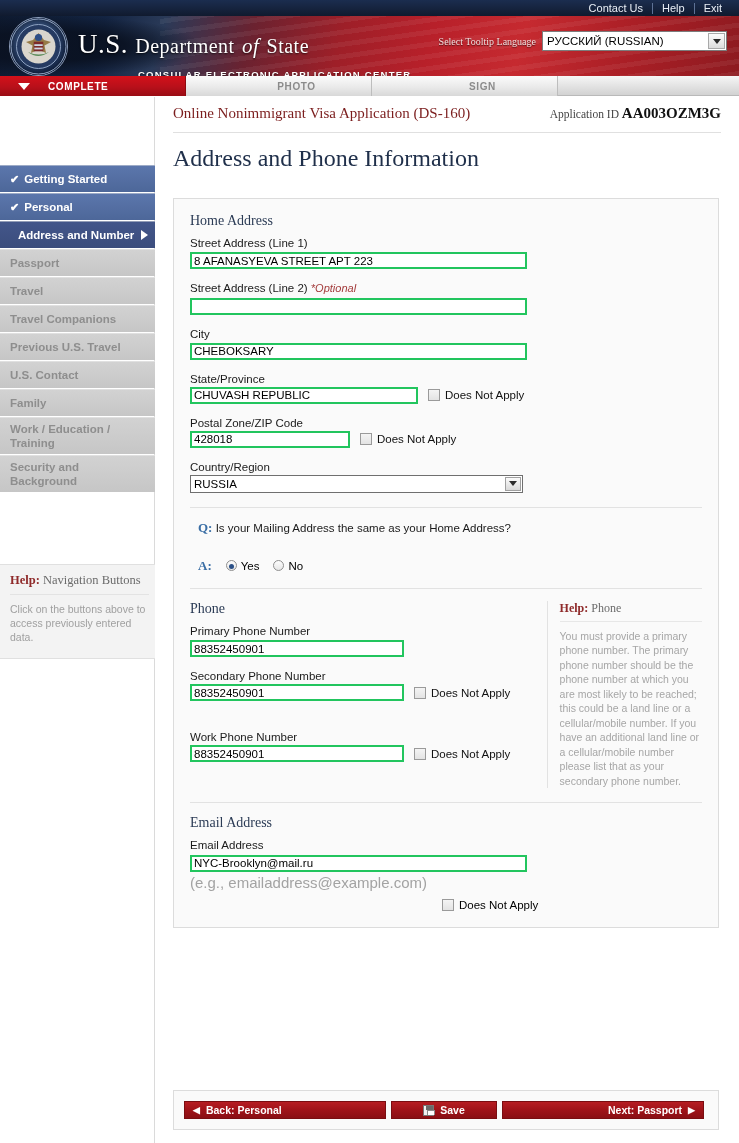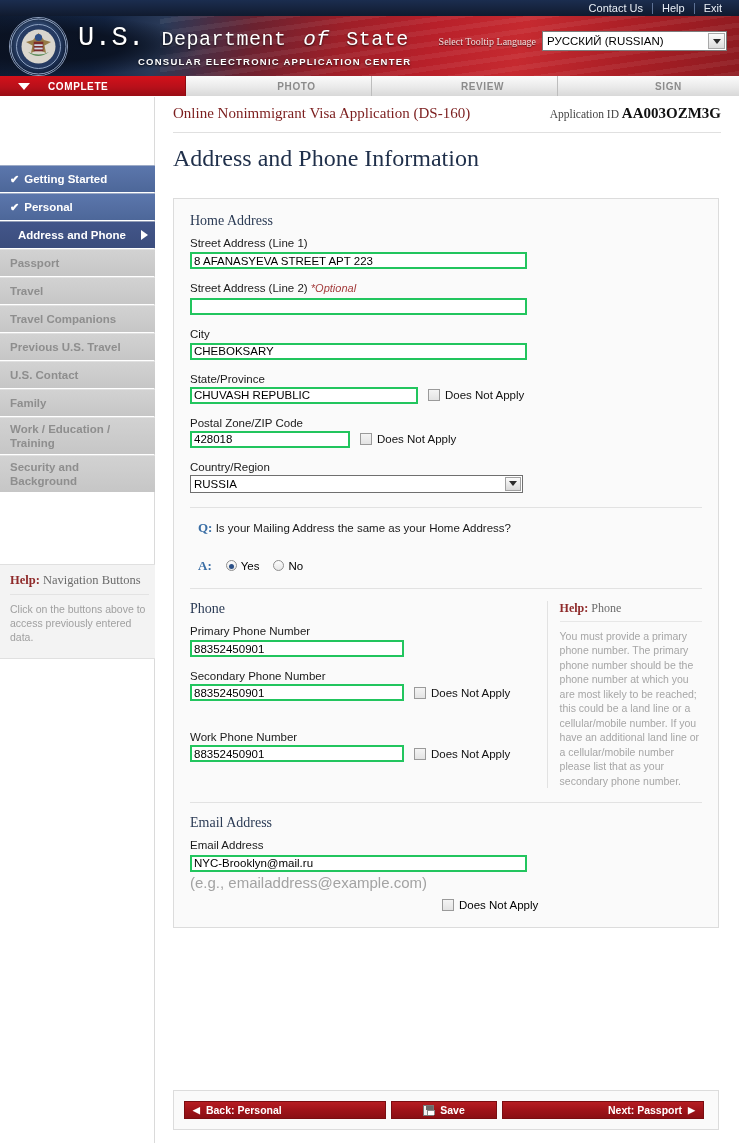--- a/index.html
+++ b/index.html
@@ -74,24 +74,24 @@
     box-shadow: 0 0 0 1px #8d9ebb, inset 0 0 6px rgba(0,0,0,.6);
     z-index: 3;
   }
   .seal svg { position: absolute; left: 0; top: 0; }
   .brand {
     position: absolute; left: 78px; top: 8px;
     z-index: 3;
     color: #ffffff;
   }
   .brand-line1 {
-    font-family: Liberation Mono, monospace;
+    font-family: Liberation Serif, serif;
     font-size: 27px;
     letter-spacing: 0.5px;
-    line-height: 29px;
+    line-height: 41px;
     white-space: nowrap;
     text-shadow: 0 1px 2px rgba(0,0,0,.75);
   }
   .brand-line1 .sm { font-size: 20px; }
   .brand-line1 .it { font-style: italic; font-size: 21px; }
   .brand-line2 {
     font-family: "Liberation Sans", sans-serif;
     font-size: 9.5px;
     font-weight: bold;
     letter-spacing: 1.25px;
@@ -521,42 +521,39 @@
 
   <div class="tabstrip">
     <div class="tab active">
       <span class="tcaret"></span>
       <span>COMPLETE</span>
     </div>
     <div class="tab">
       <span>PHOTO</span>
     </div>
     <div class="tab">
-      <span>REVIEW</span>
-    </div>
-    <div class="tab">
       <span>SIGN</span>
     </div>
   </div>
 
   <div class="leftcol">
     <div class="navlist">
 
       <div class="navitem done">
         <span class="chk">✔</span>
         <span class="lbl">Getting Started</span>
       </div>
 
       <div class="navitem done">
         <span class="chk">✔</span>
         <span class="lbl">Personal</span>
       </div>
 
       <div class="navitem current">
-        <span class="lbl">Address and Phone</span>
+        <span class="lbl">Address and Number</span>
         <span class="rtarrow"></span>
       </div>
 
       <div class="navitem pending">
         <span class="lbl">Passport</span>
       </div>
       <div class="navitem pending">
         <span class="lbl">Travel</span>
       </div>
       <div class="navitem pending">

